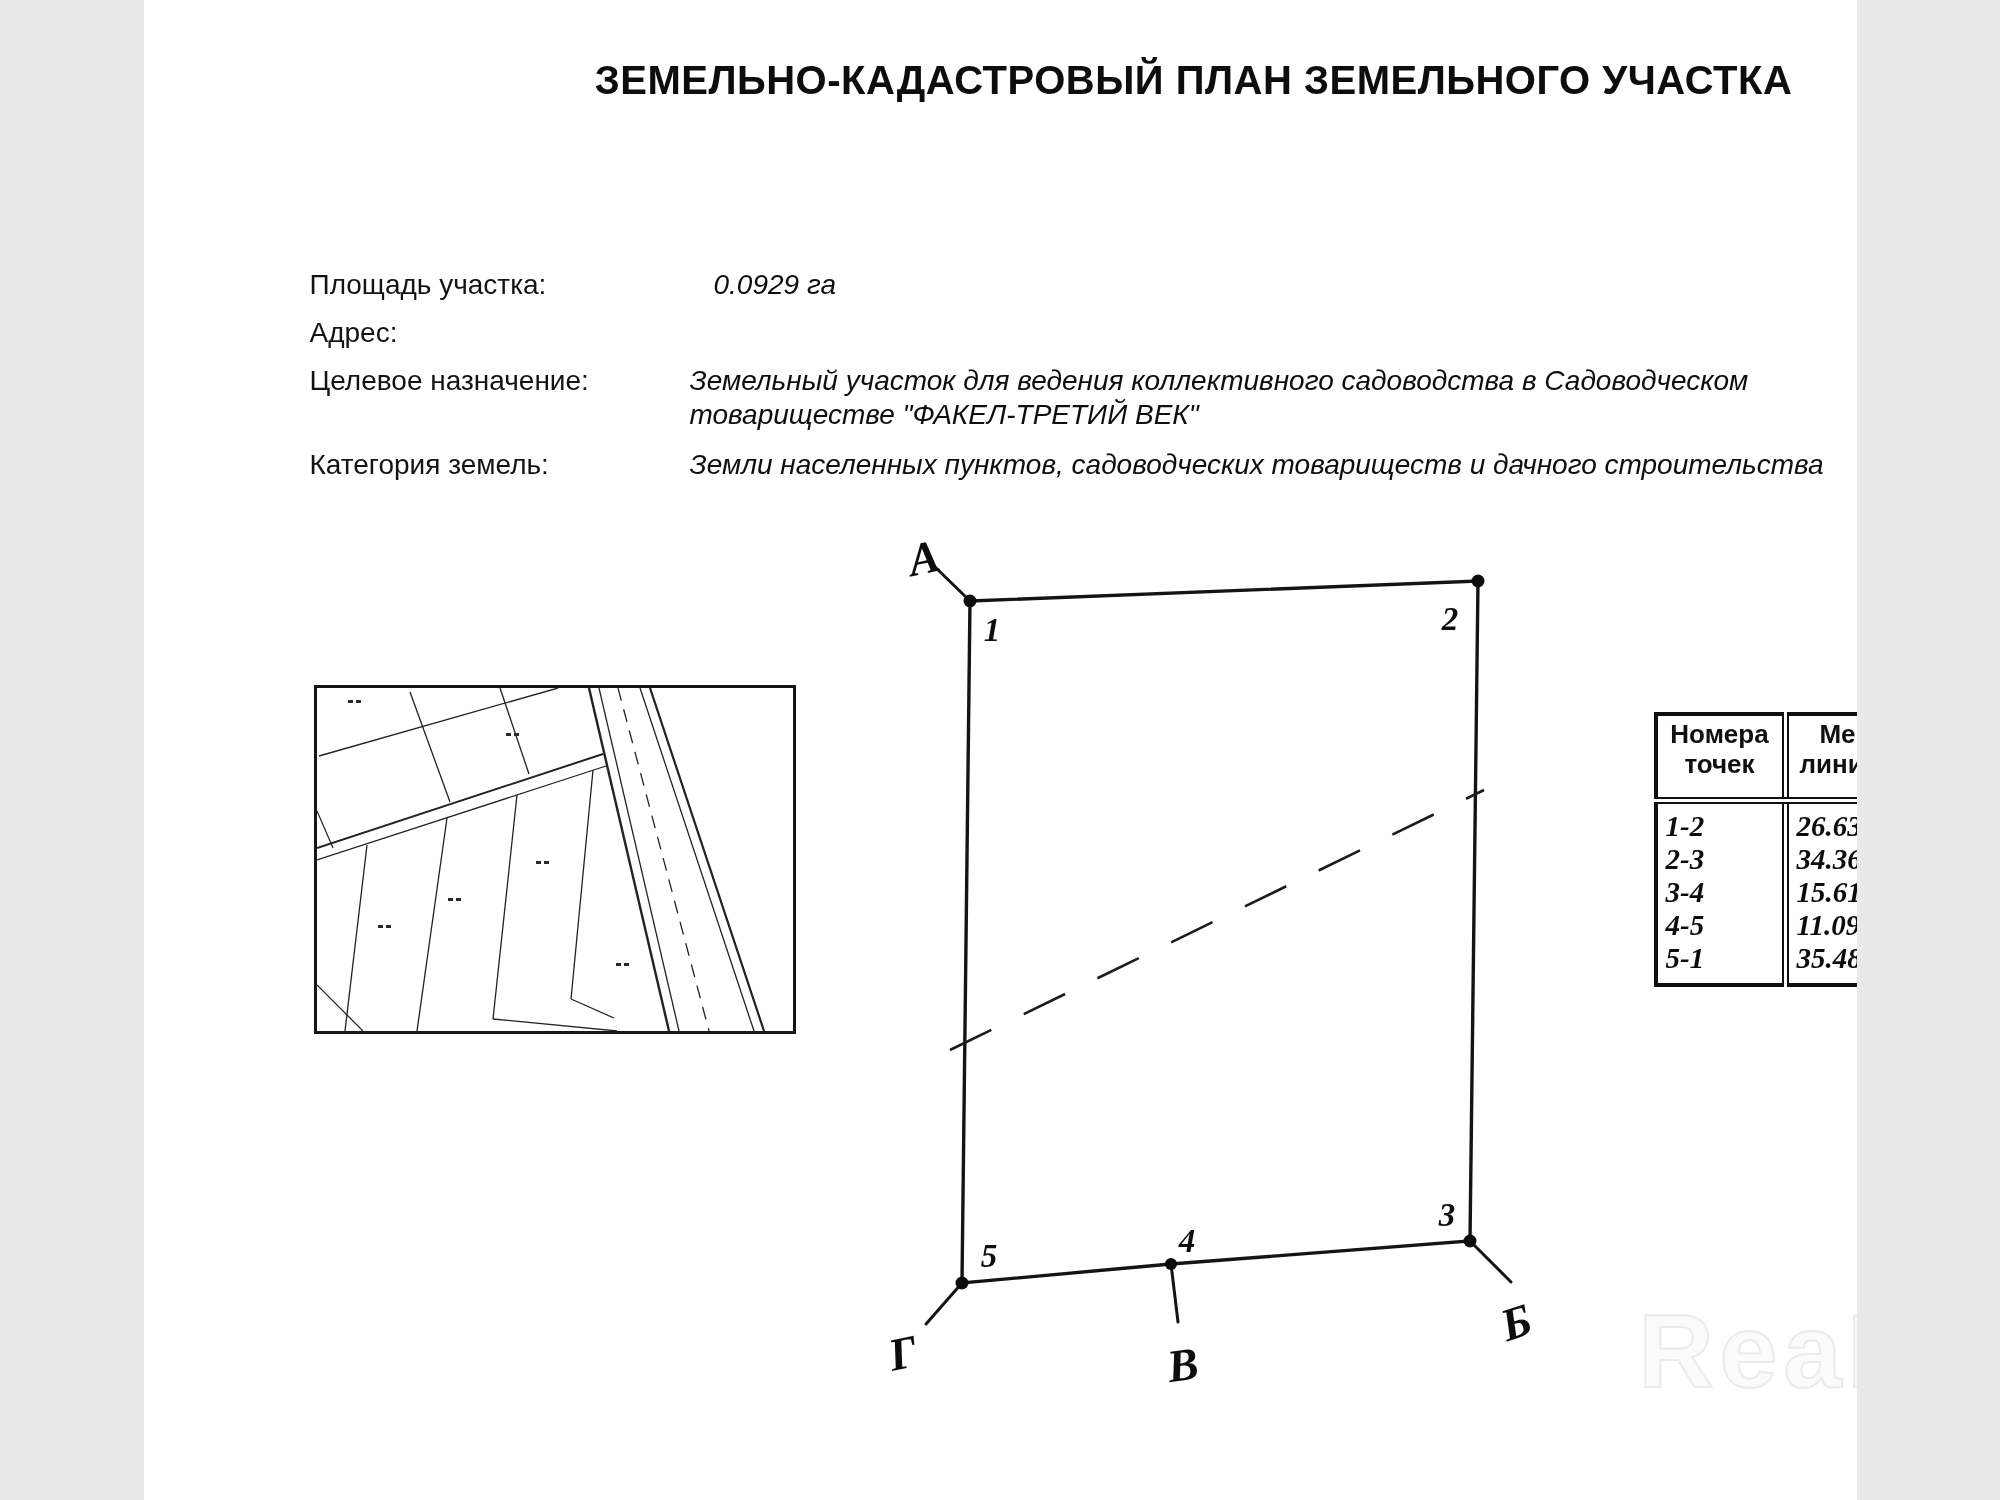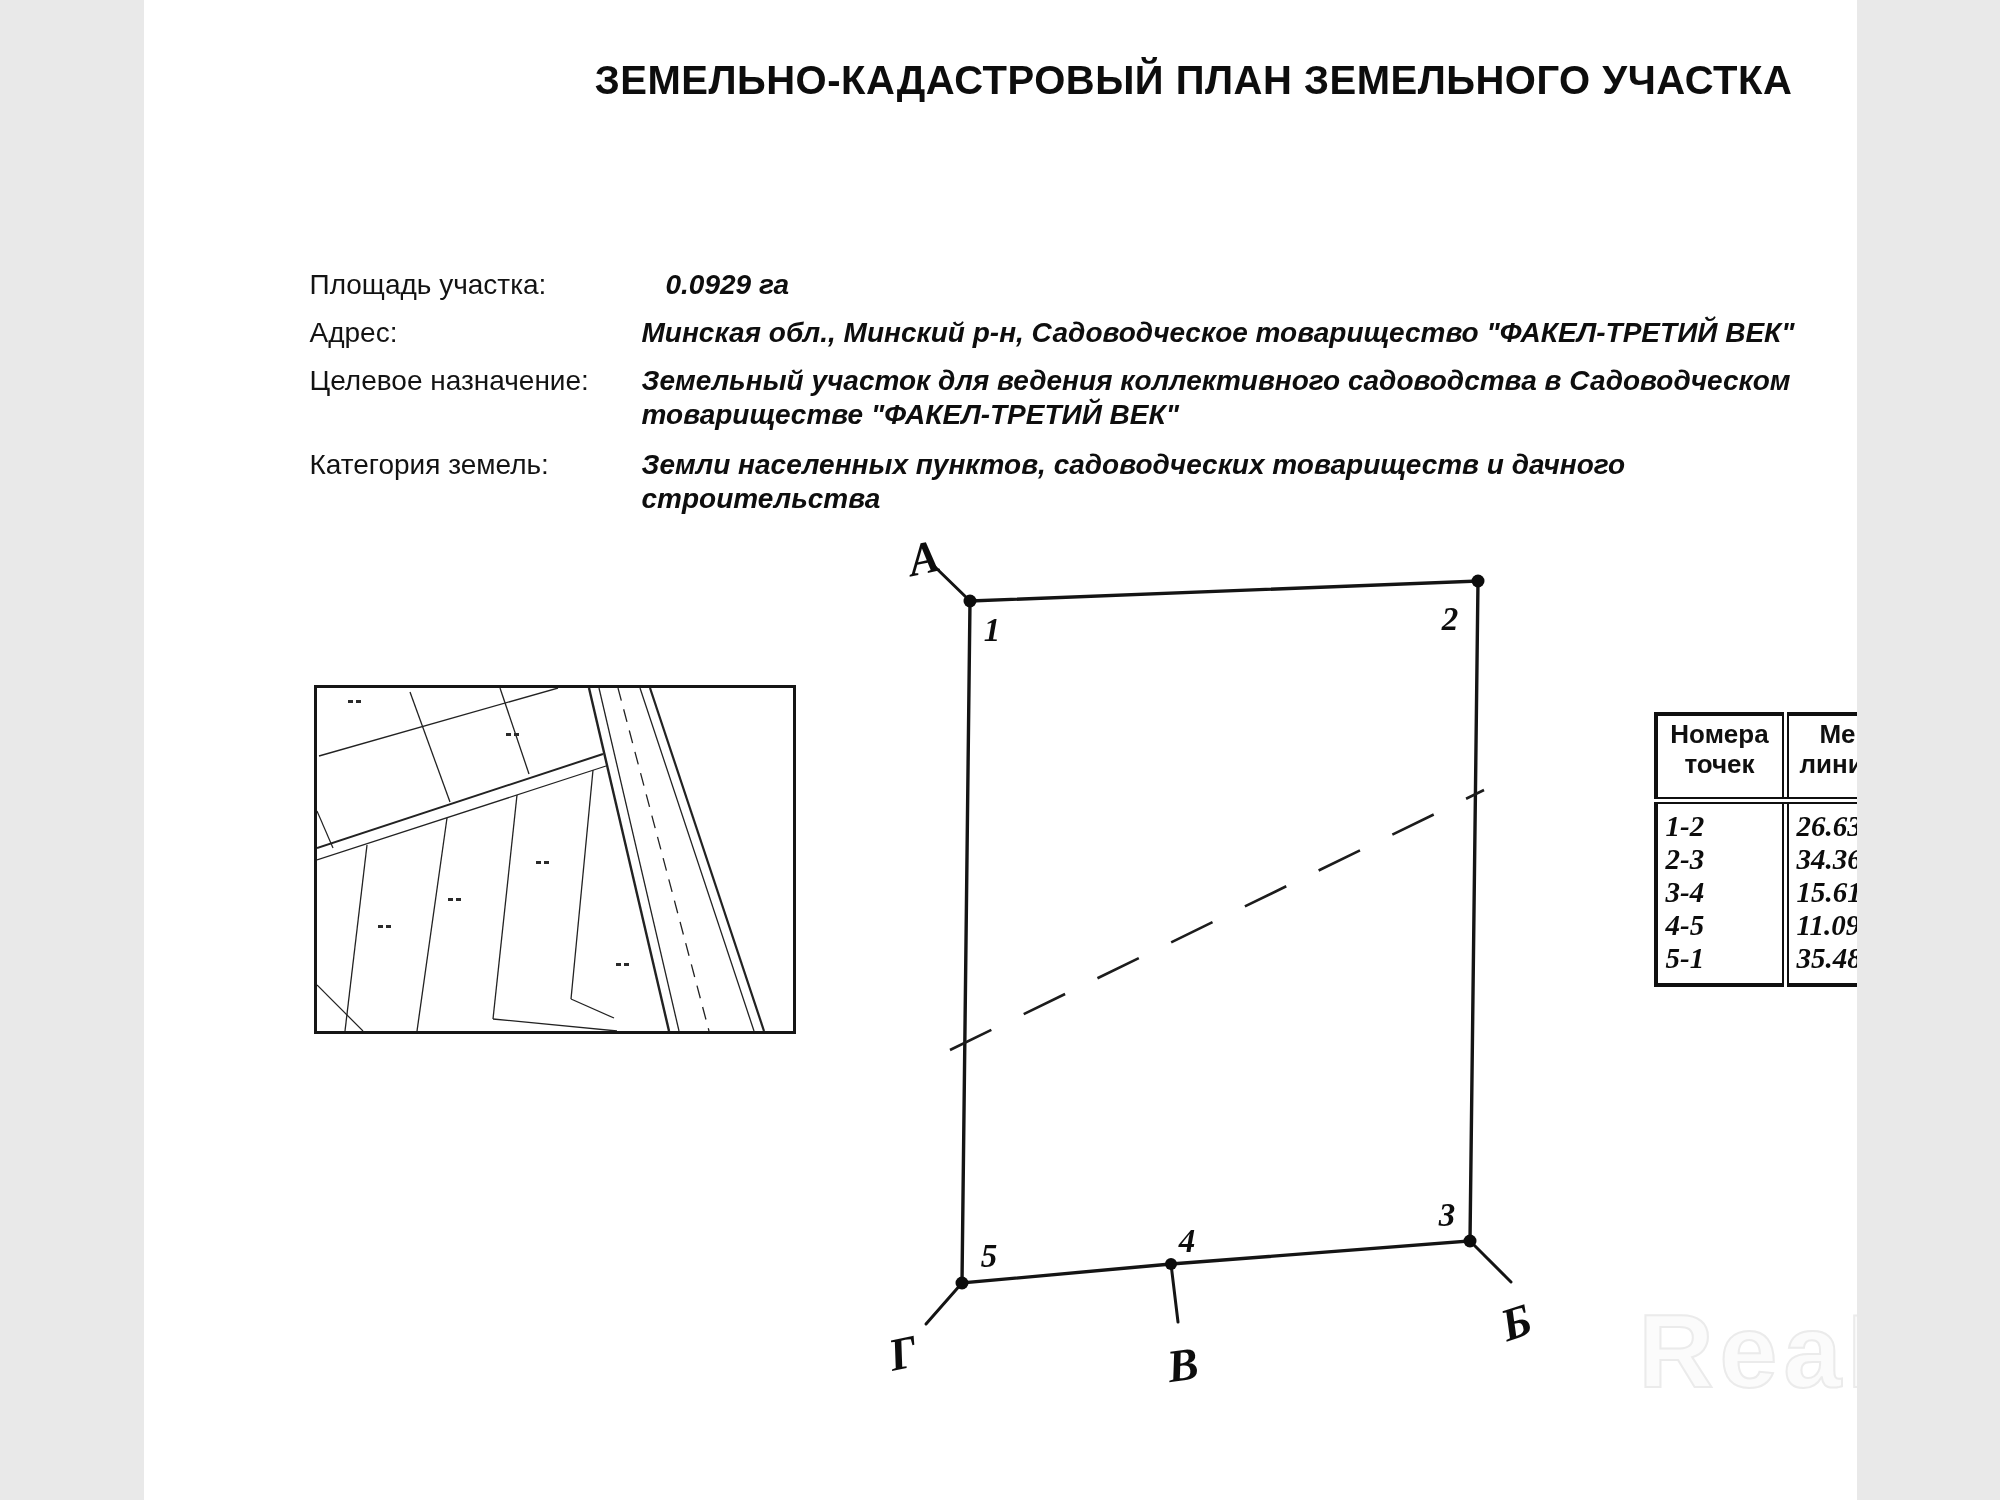--- a/index.html
+++ b/index.html
@@ -10,22 +10,22 @@
   }
   .title{
     position:absolute;left:0;top:58px;width:2100px;margin:0;
     text-align:center;font-size:40px;font-weight:700;letter-spacing:.5px;
     color:#0d0d0d;
   }
   
   .drow{position:absolute;left:150px;display:flex;}
   .dlabel{width:332px;flex:0 0 332px;font-size:28px;line-height:34px;color:#131313;margin-left:16px;}
   .dvalue{
-    font-size:28px;line-height:34px;font-weight:700;font-style:italic;
-    color:#0e0e0e;max-width:1400px;
+    font-size:28px;line-height:34px;font-weight:400;font-style:italic;
+    color:#0e0e0e;max-width:1400px;margin-left:48px;
   }
   .dvalue.indent{padding-left:24px;}
   
   .inset{
     position:absolute;left:170px;top:685px;width:476px;height:343px;
     border:3px solid #161616;background:#fff;
   }
   .inset svg{display:block;}
   
   .plan{position:absolute;left:0;top:0;z-index:2;}
@@ -66,21 +66,20 @@
 <div class="page">
 
   <h1 class="title">ЗЕМЕЛЬНО-КАДАСТРОВЫЙ ПЛАН ЗЕМЕЛЬНОГО УЧАСТКА</h1>
 
   <div class="drow" style="top:268px;">
     <div class="dlabel">Площадь участка:</div>
     <div class="dvalue indent">0.0929  га</div>
   </div>
   <div class="drow" style="top:316px;">
     <div class="dlabel">Адрес:</div>
-    <div class="dvalue">Минская обл., Минский р-н, Садоводческое товарищество "ФАКЕЛ-ТРЕТИЙ ВЕК"</div>
   </div>
   <div class="drow" style="top:364px;">
     <div class="dlabel">Целевое назначение:</div>
     <div class="dvalue" style="max-width:1395px;">Земельный участок для ведения коллективного садоводства в Садоводческом товариществе "ФАКЕЛ-ТРЕТИЙ ВЕК"</div>
   </div>
   <div class="drow" style="top:448px;">
     <div class="dlabel">Категория земель:</div>
     <div class="dvalue">Земли населенных пунктов, садоводческих товариществ и дачного строительства</div>
   </div>
 

